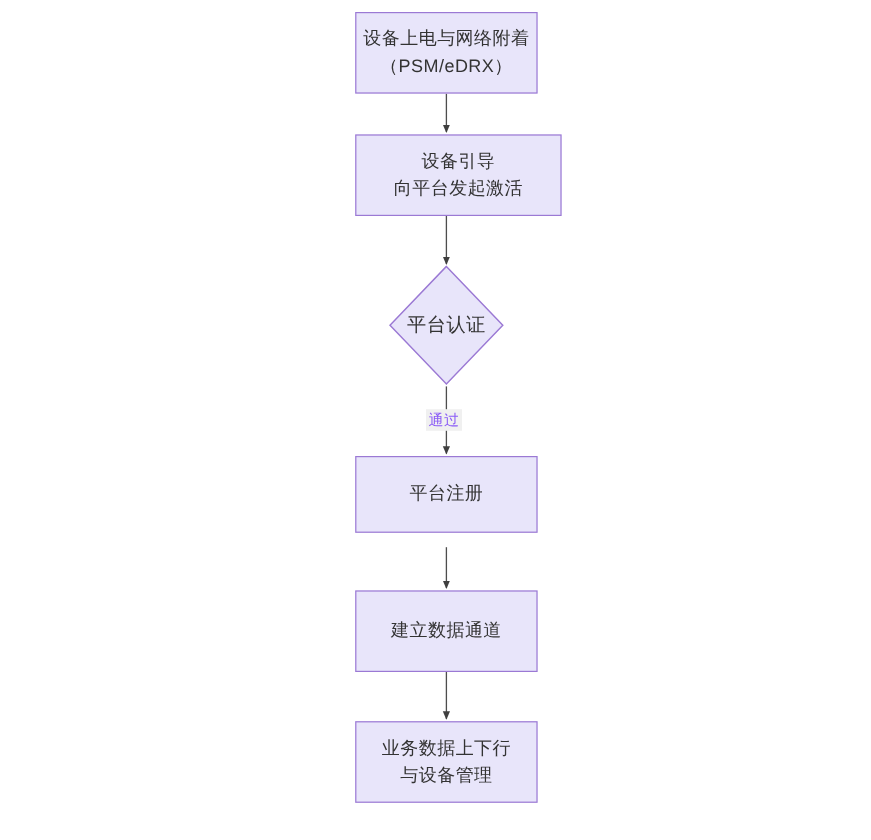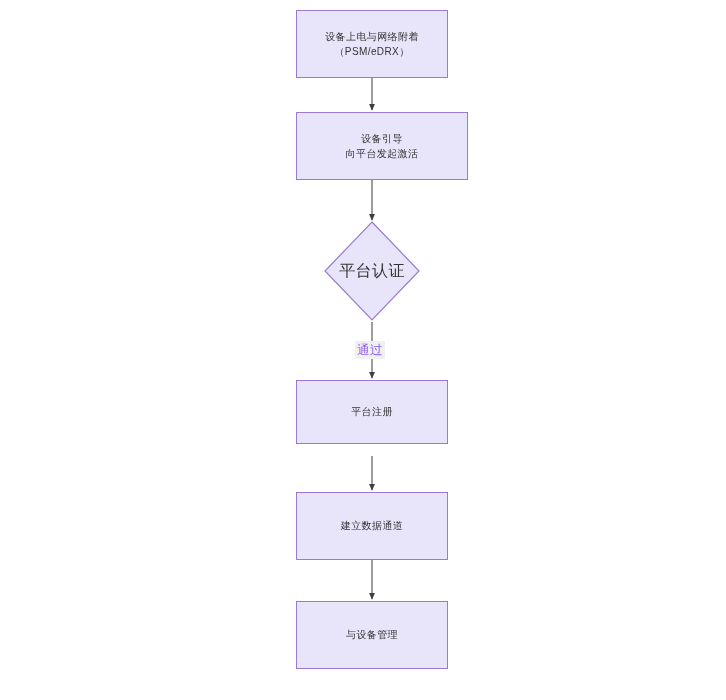--- a/index.html
+++ b/index.html
@@ -30,21 +30,21 @@
   .node {
     position: absolute;
     box-sizing: border-box;
     display: flex;
     flex-direction: column;
     align-items: center;
     justify-content: center;
     background: #e8e5fa;
     border: 1px solid #9b79d4;
     color: #333333;
-    font-size: 10px;
+    font-size: 15px;
     line-height: 1.55;
     text-align: center;
     letter-spacing: 0.4px;
   }
   .node .line {
     display: block;
     white-space: nowrap;
   }
   .diamond-wrap {
     position: absolute;
@@ -122,16 +122,17 @@
 
   <div class="node" style="left:296px; top:380px; width:152px; height:64px;">
     <span class="line">平台注册</span>
   </div>
 
   <div class="node" style="left:296px; top:492px; width:152px; height:68px;">
     <span class="line">建立数据通道</span>
   </div>
 
   <div class="node" style="left:296px; top:601px; width:152px; height:68px;">
+    <span class="line">业务数据上下行</span>
     <span class="line">与设备管理</span>
   </div>
 
 </div>
 
 </body></html>

